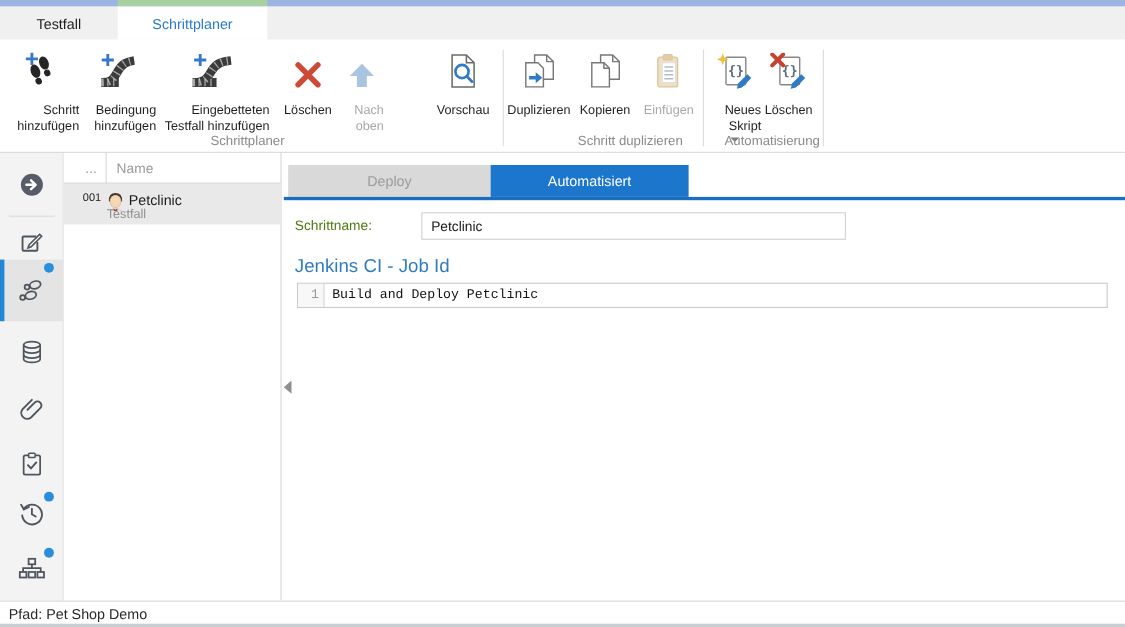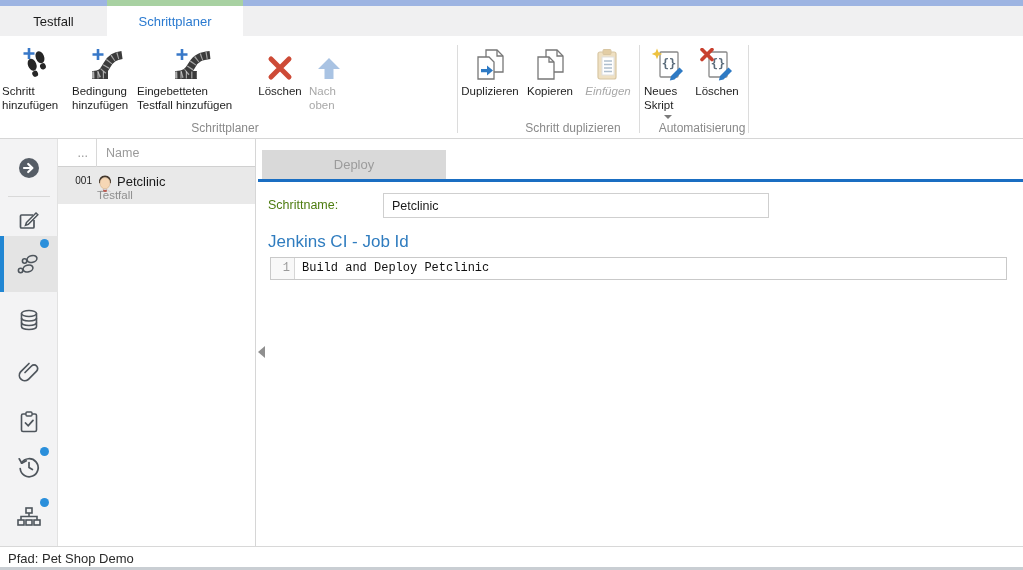--- a/index.html
+++ b/index.html
@@ -15,21 +15,21 @@
   .tab-row { position:absolute; left:0; top:6px; width:1023px; height:30px; background:#f0f0f1; }
   .wtab { position:absolute; top:0; height:30px; display:flex; align-items:center; justify-content:center;
           font-size:13px; cursor:default; }
   .wtab-testfall { left:0; width:107px; color:#1c1c1c; }
   .wtab-schrittplaner { left:107px; width:136px; background:#fff; color:#2a7ad0; }
   
   .ribbon { position:absolute; left:0; top:36px; width:1023px; height:103px; background:#fff;
             border-bottom:1px solid #d6d6d6; }
   .rbtn { position:absolute; top:6px; height:92px; display:flex; flex-direction:column; align-items:center; }
   .ricon { height:42px; display:flex; align-items:flex-end; justify-content:center; padding-bottom:2px; }
-  .rlabel { font-size:11.5px; line-height:1.22; text-align:left; color:#1e1e1e; margin-top:0; }
+  .rlabel { font-size:11.5px; line-height:1.22; text-align:right; color:#1e1e1e; margin-top:10px; }
   .rbtn.disabled .rlabel { color:#a8a8a8; }
   .dd-arrow { width:0; height:0; border-left:4px solid transparent; border-right:4px solid transparent;
               border-top:4px solid #7a7a7a; margin-top:3px; }
   .rsep { position:absolute; top:9px; height:88px; width:1px; background:#dcdcdc; }
   .rgroup-label { position:absolute; top:85px; font-size:12px; color:#8a8a8a;
                   transform:translateX(-50%); white-space:nowrap; }
   
   .nav-sidebar { position:absolute; left:0; top:139px; width:58px; height:407px; background:#f3f3f4;
                  border-right:1px solid #e2e2e2; }
   .nav-item { position:absolute; left:0; width:58px; height:44px; display:flex; align-items:center;
@@ -147,20 +147,31 @@
     <div class="rbtn disabled" style="left:309px;width:40px;">
       <div class="ricon">
         <svg width="26" height="26" viewBox="0 0 26 26">
           <path d="M13 2 L24 13 H17.5 V23 H8.5 V13 H2 Z" fill="#a9c3e3"></path>
         </svg>
       </div>
       <div class="rlabel">Nach oben</div>
     </div>
 
 
+    <div class="rbtn" style="left:393px;width:56px;">
+      <div class="ricon">
+        <svg width="28" height="34" viewBox="0 0 28 34">
+          <path d="M4 2 H17 L24 9 V31 H4 Z" fill="#fff" stroke="#6a6a6a" stroke-width="1.4"></path>
+          <path d="M17 2 V9 H24" fill="none" stroke="#6a6a6a" stroke-width="1.4"></path>
+          <circle cx="13" cy="17" r="6" fill="none" stroke="#2e7ac4" stroke-width="2.4"></circle>
+          <path d="M17.3 21.3 L22 26" stroke="#2e7ac4" stroke-width="2.6" stroke-linecap="round"></path>
+        </svg>
+      </div>
+      <div class="rlabel">Vorschau</div>
+    </div>
 
     <div class="rsep" style="left:457px;"></div>
 
     <div class="rbtn" style="left:459px;width:62px;">
       <div class="ricon">
         <svg width="32" height="34" viewBox="0 0 32 34">
           <path d="M12 2 H23 L29 8 V24 H12 Z" fill="#fff" stroke="#777" stroke-width="1.3"></path>
           <path d="M23 2 V8 H29" fill="none" stroke="#777" stroke-width="1.3"></path>
           <path d="M4 9 H15 L20 14 V31 H4 Z" fill="#fff" stroke="#777" stroke-width="1.3"></path>
           <path d="M7 21 h6 v-3.4 l6 5 -6 5 V24.2 h-6 z" fill="#2e7ac4"></path>
@@ -174,21 +185,21 @@
         <svg width="32" height="34" viewBox="0 0 32 34">
           <path d="M12 2 H23 L29 8 V24 H12 Z" fill="#fff" stroke="#777" stroke-width="1.3"></path>
           <path d="M23 2 V8 H29" fill="none" stroke="#777" stroke-width="1.3"></path>
           <path d="M4 9 H15 L20 14 V31 H4 Z" fill="#fff" stroke="#777" stroke-width="1.3"></path>
           <path d="M15 9 V14 H20" fill="none" stroke="#777" stroke-width="1.3"></path>
         </svg>
       </div>
       <div class="rlabel">Kopieren</div>
     </div>
 
-    <div class="rbtn disabled" style="left:579px;width:58px;font-style:italic;">
+    <div class="rbtn disabled" style="left:579px;width:58px;">
       <div class="ricon">
         <svg width="28" height="34" viewBox="0 0 28 34">
           <rect x="4" y="4" width="18" height="27" rx="2" fill="#efe0c2" stroke="#d8c6a2" stroke-width="1.2"></rect>
           <rect x="9" y="1.5" width="8" height="5" rx="1" fill="#e3cda4" stroke="#d8c6a2" stroke-width="1"></rect>
           <rect x="8" y="9" width="12" height="18" fill="#fff" stroke="#e0e0e0" stroke-width="1"></rect>
           <path d="M10 13h8M10 16.5h8M10 20h8M10 23.5h8" stroke="#aebecd" stroke-width="1.4"></path>
         </svg>
       </div>
       <div class="rlabel">Einfügen</div>
     </div>
@@ -320,20 +331,21 @@
           <path d="M6.3 15.6 l1.7 1 1.7 -1 v2.2 h-3.4 z" fill="#b03a2e"></path>
         </svg>
       </div>
       <div class="sl-row-name">Petclinic</div>
       <div class="sl-row-type">Testfall</div>
     </div>
   </div>
 
   <div class="main-panel">
     <div class="mtab mtab-manual">Deploy</div>
+    <div class="mtab mtab-auto">Automatisiert</div>
     <div class="tab-underline"></div>
 
     <div class="collapse-handle"></div>
 
     <div class="stepname-label">Schrittname:</div>
     <input class="stepname-input" type="text" value="Petclinic" style="">
 
     <div class="section-title">Jenkins CI - Job Id</div>
 
     <div class="code-editor">

